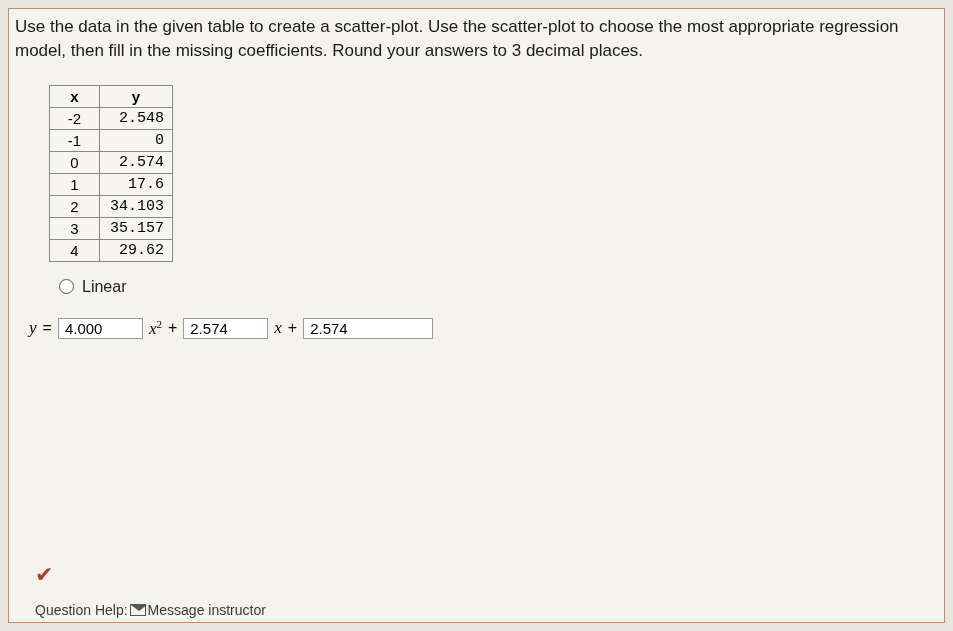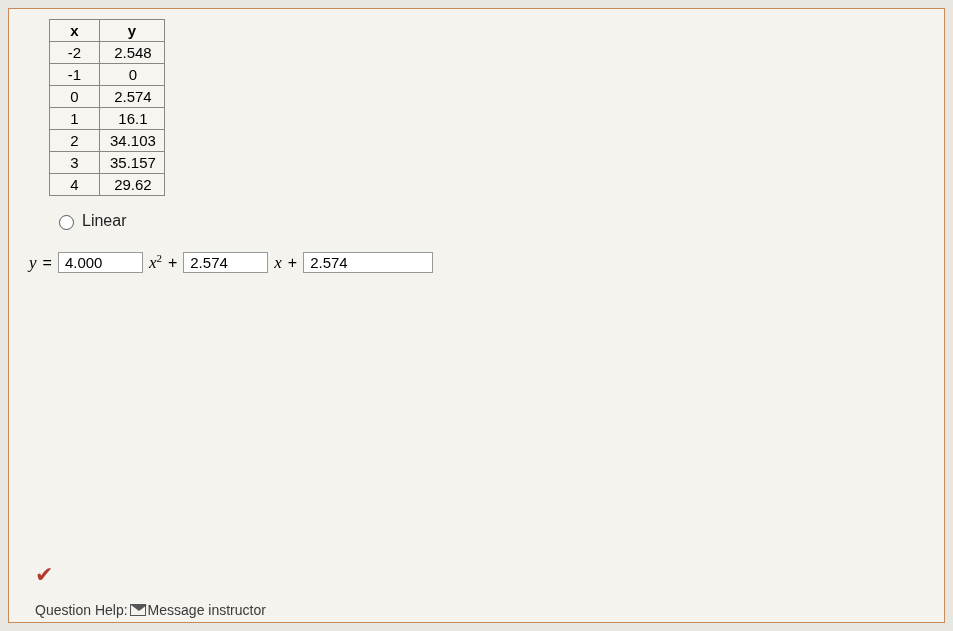--- a/index.html
+++ b/index.html
@@ -36,27 +36,27 @@
       border: 1px solid #888;
       padding: 2px 10px;
       font-size: 15px;
       text-align: center;
       min-width: 50px;
       background: #f7f5ef;
     }
     .data-table th {
       font-weight: bold;
     }
-    .data-table td.ycol { text-align: center; padding-right: 8px;}
+    .data-table td.ycol { text-align: right; padding-right: 8px; font-family: Liberation Mono, monospace;}
     .radio-group {
       margin: 6px 0 18px 10px;
     }
     .radio-row {
       display: flex;
-      align-items: flex-end;
+      align-items: center;
       margin: 8px 0 22px 0;
       font-size: 16px;
       color: #222;
     }
     .radio {
       width: 15px;
       height: 15px;
       border: 1.5px solid #555;
       border-radius: 50%;
       margin-right: 8px;
@@ -122,20 +122,21 @@
       border-left: 8px solid transparent;
       border-right: 8px solid transparent;
       border-top: 6px solid #555;
     }
   </style>
 </head>
 <body>
 
 <div class="question-container">
 
+  <div class="prompt">Use the data in the given table to create a scatter-plot. Use the scatter-plot to choose the most appropriate regression model, then fill in the missing coefficients. Round your answers to 3 decimal places.</div>
 
   <div class="content-area">
 
     <table class="data-table">
       <thead>
         <tr>
           <th>x</th>
           <th>y</th>
         </tr>
       </thead>
@@ -147,21 +148,21 @@
         <tr>
           <td>-1</td>
           <td class="ycol">0</td>
         </tr>
         <tr>
           <td>0</td>
           <td class="ycol">2.574</td>
         </tr>
         <tr>
           <td>1</td>
-          <td class="ycol">16.1</td>
+          <td class="ycol">17.6</td>
         </tr>
         <tr>
           <td>2</td>
           <td class="ycol">34.103</td>
         </tr>
         <tr>
           <td>3</td>
           <td class="ycol">35.157</td>
         </tr>
         <tr>

